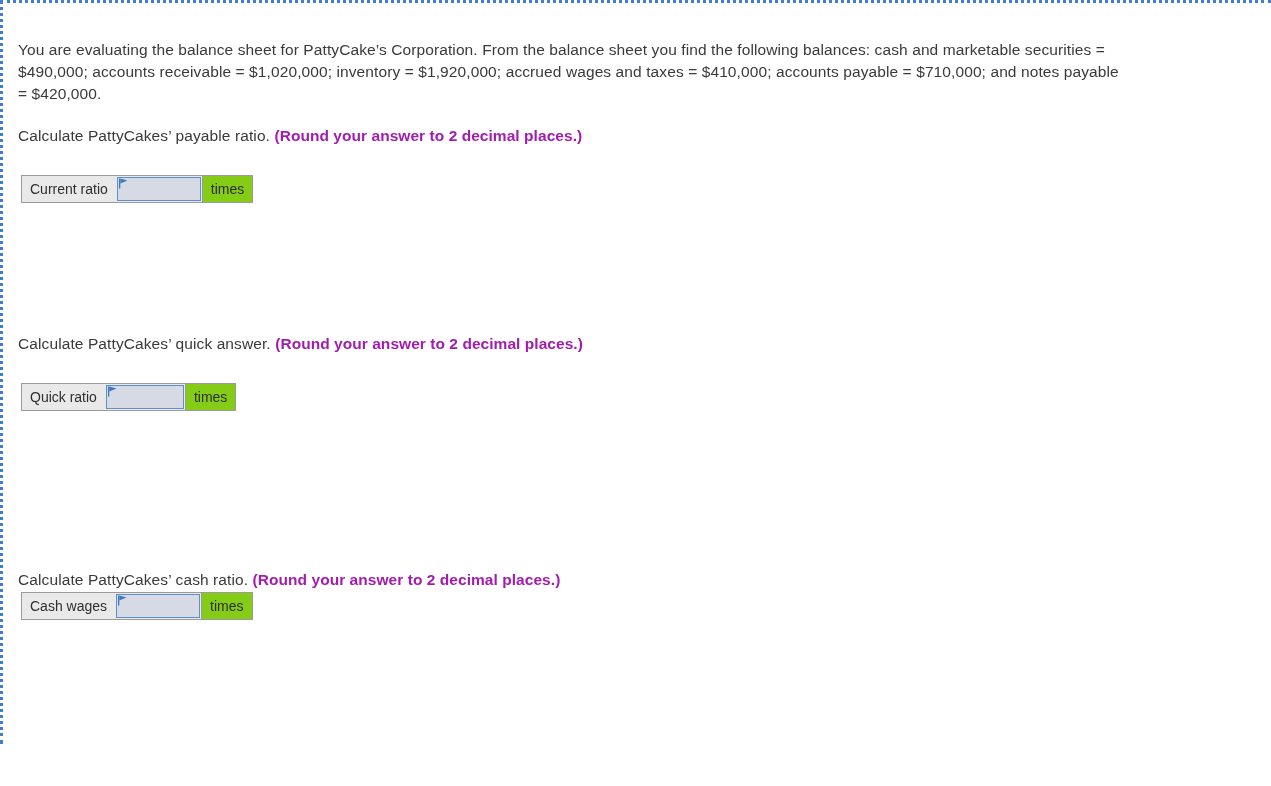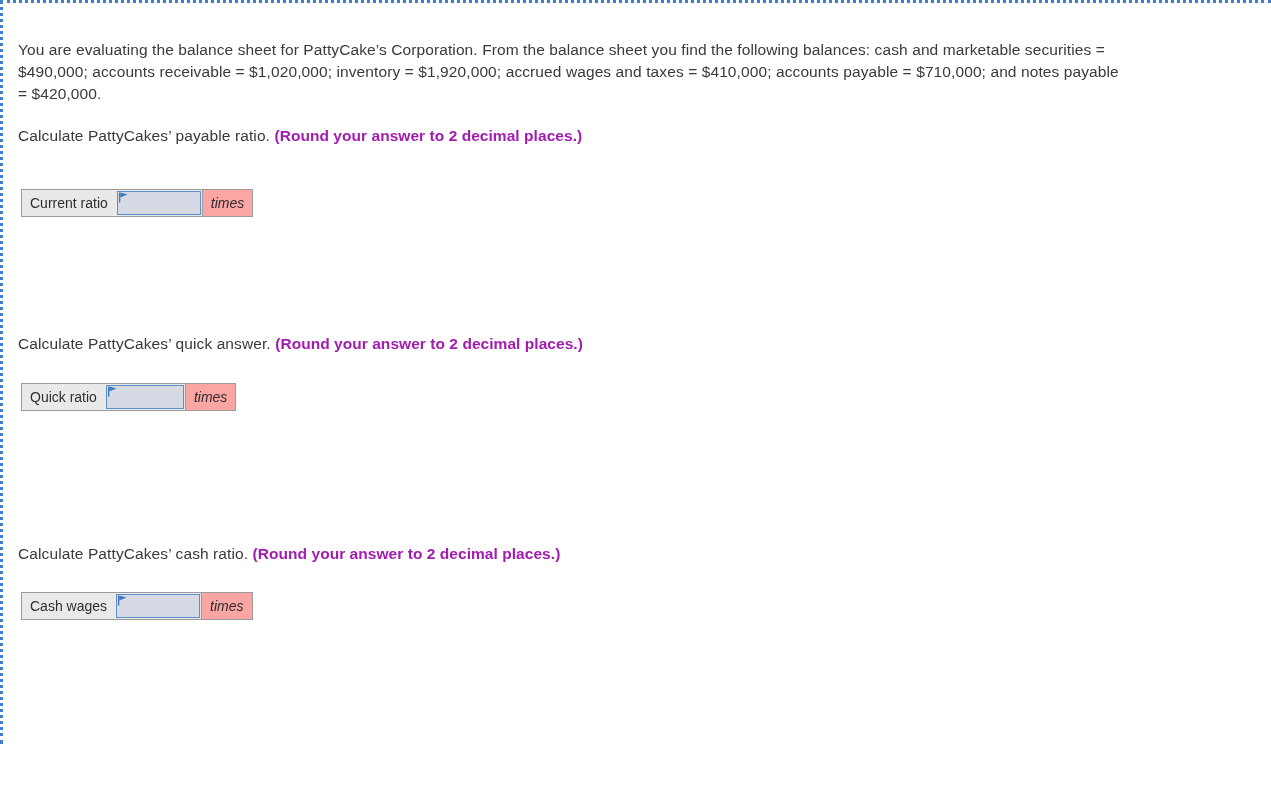--- a/index.html
+++ b/index.html
@@ -108,34 +108,33 @@
     top: 2px;
     width: 9px;
     height: 11px;
     pointer-events: none;
     z-index: 2;
   }
   .aw-unit {
     display: flex;
     align-items: center;
     padding: 0 8px;
-    background: #fca5a5;
+    background: #84cc16;
     border-left: 1px solid #9b9b9b;
     white-space: nowrap;
     line-height: 1;
-    font-style: italic;
   }
 
   
   .block-prompt   { position: absolute; left: 0;  top: 28px; }
   .block-q1-text  { position: absolute; left: 0;  top: 114px; }
-  .block-q1-input { position: absolute; left: 3px; top: 164px; margin-top: 14px; }
+  .block-q1-input { position: absolute; left: 3px; top: 164px; }
   .block-q2-text  { position: absolute; left: 0;  top: 322px; }
   .block-q2-input { position: absolute; left: 3px; top: 372px; }
-  .block-q3-text  { position: absolute; left: 0;  top: 532px; }
+  .block-q3-text  { position: absolute; left: 0;  top: 558px; }
   .block-q3-input { position: absolute; left: 3px; top: 581px; }
 </style>
 </head>
 <body>
 
 <div id="question-frame">
   <div id="question-body">
 
     <div class="block-prompt">
       <p class="prompt">You are evaluating the balance sheet for PattyCake’s Corporation. From the balance sheet you find the following balances: cash and marketable securities = $490,000; accounts receivable = $1,020,000; inventory = $1,920,000; accrued wages and taxes = $410,000; accounts payable = $710,000; and notes payable = $420,000.</p>

